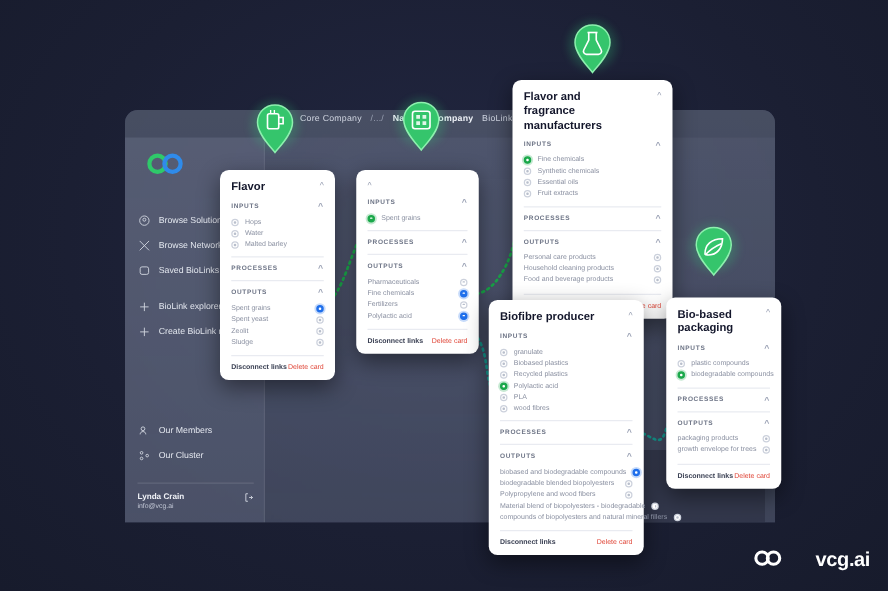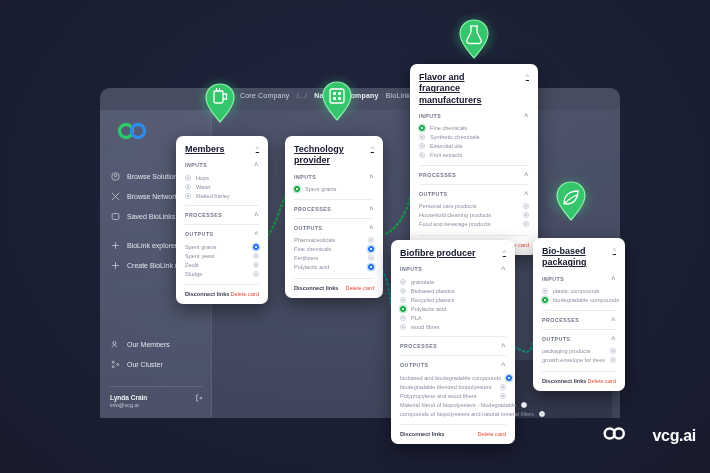--- a/index.html
+++ b/index.html
@@ -75,21 +75,21 @@
   #edges { position: absolute; inset: 0; pointer-events: none; }
 
   
   .card {
     position: absolute; background: #ffffff; border-radius: 7px;
     box-shadow: 0 6px 18px rgba(0,0,0,0.45);
     padding: 8px 9px 7px 9px; color: #1d2033;
   }
   .card-head {
     display: flex; align-items: flex-start; justify-content: space-between;
-    gap: 22px; margin-bottom: 6px; text-decoration: underline;
+    gap: 22px; margin-bottom: 6px;
   }
   .card-title { font-size: 9px; font-weight: bold; line-height: 1.25; color: #13162b; }
   .chev {
     font-size: 7px; color: #9aa1b4; line-height: 1; flex: none; margin-top: 1px;
   }
   .section { border-top: 1px solid #e9ebf1; padding-top: 5px; margin-top: 5px; }
   .section.first { border-top: none; padding-top: 0; margin-top: 0; }
   .section-head {
     display: flex; align-items: center; justify-content: space-between;
     font-size: 5.2px; font-weight: bold; letter-spacing: .55px; color: #6c7385;
@@ -136,21 +136,21 @@
     filter: blur(2px);
   }
   .pin svg { position: absolute; left: 0; top: 0; }
   #pin-brewery  { left: 198px; top: 80px; }
   #pin-tech     { left: 315px; top: 78px; }
   #pin-flavor   { left: 452px; top: 16px; }
   #pin-packaging{ left: 549px; top: 178px; }
 
   
   .watermark {
-    position: absolute; right: 14px; bottom: 28px;
+    position: absolute; right: 14px; bottom: 14px;
     display: flex; align-items: center; gap: 24px;
   }
   .wm-text { font-size: 16px; font-weight: bold; color: #ffffff; letter-spacing: -.3px; }
 </style>
 </head>
 <body>
 
 <div id="stage">
 
   <div class="app-window">
@@ -263,21 +263,21 @@
     <g fill="none" stroke-width="2.2" stroke-linecap="round" stroke-dasharray="1.5 3.2">
       <path d="M256,243 C272,243 276,215 292,180 C300,163 306,152 312,146" stroke="#1aa84a"></path>
       <path d="M372,236 C386,236 394,232 404,214 C414,195 414,172 416,150 C417,136 418,126 420,118" stroke="#1aa84a"></path>
       <path d="M372,261 C382,266 386,276 388,286 C390,296 390,302 392,308" stroke="#15998f"></path>
       <path d="M510,345 C522,349 528,358 532,346 C538,330 540,310 544,296 C546,288 548,284 550,280" stroke="#15998f"></path>
     </g>
   </svg>
 
   <div class="card" id="card-brewery">
     <div class="card-head">
-      <div class="card-title">Members</div>
+      <div class="card-title">Flavor</div>
       <div class="chev">^</div>
     </div>
     <div class="section first">
       <div class="section-head">
         <span>INPUTS</span>
         <span class="chev">^</span>
       </div>
       <div class="row">
           <span class="dot"></span>
           <span>Hops</span>
@@ -320,21 +320,20 @@
         </div>
     </div>
     <div class="card-foot">
       <span class="disconnect">Disconnect links</span>
       <span class="delete">Delete card</span>
     </div>
   </div>
 
   <div class="card" id="card-techprov">
     <div class="card-head">
-      <div class="card-title">Technology provider</div>
       <div class="chev">^</div>
     </div>
     <div class="section first">
       <div class="section-head">
         <span>INPUTS</span>
         <span class="chev">^</span>
       </div>
       <div class="row">
           <span class="dot green"></span>
           <span>Spent grains</span>

